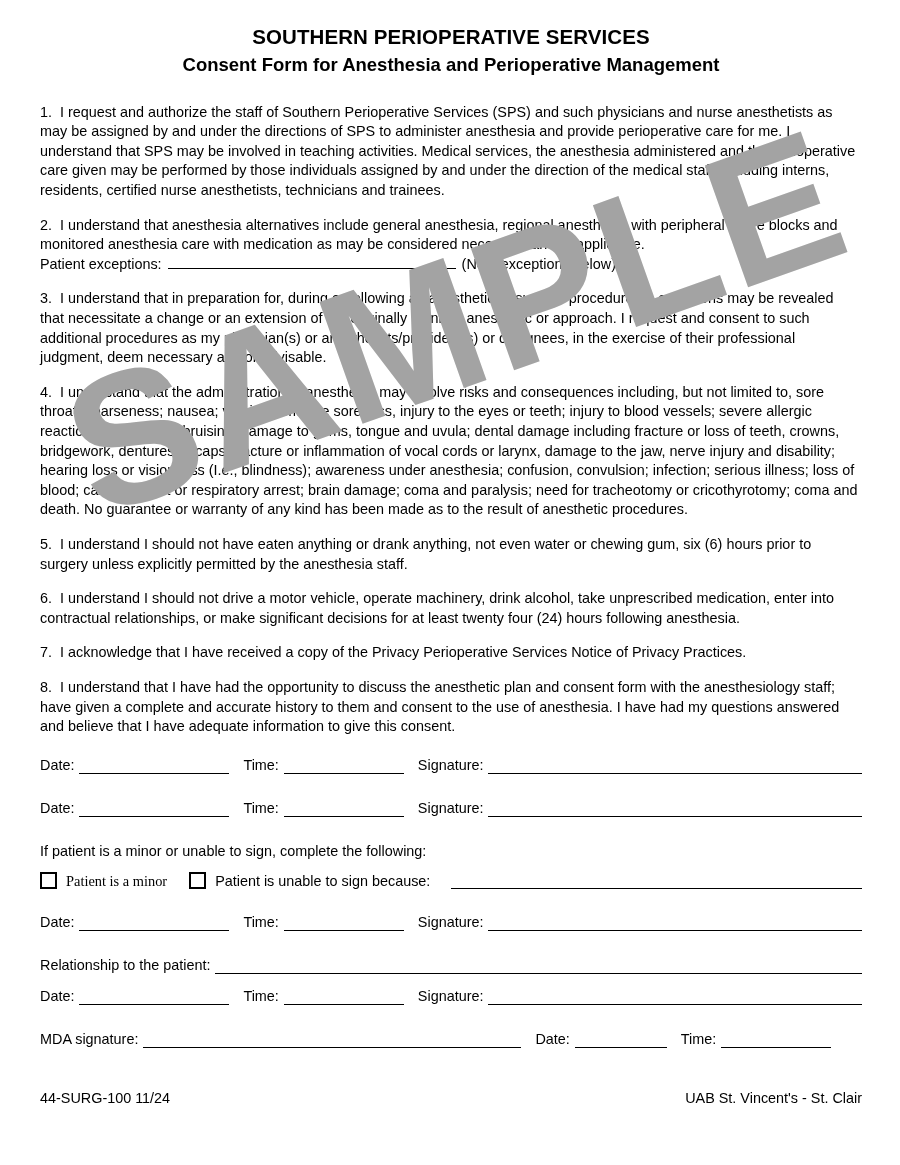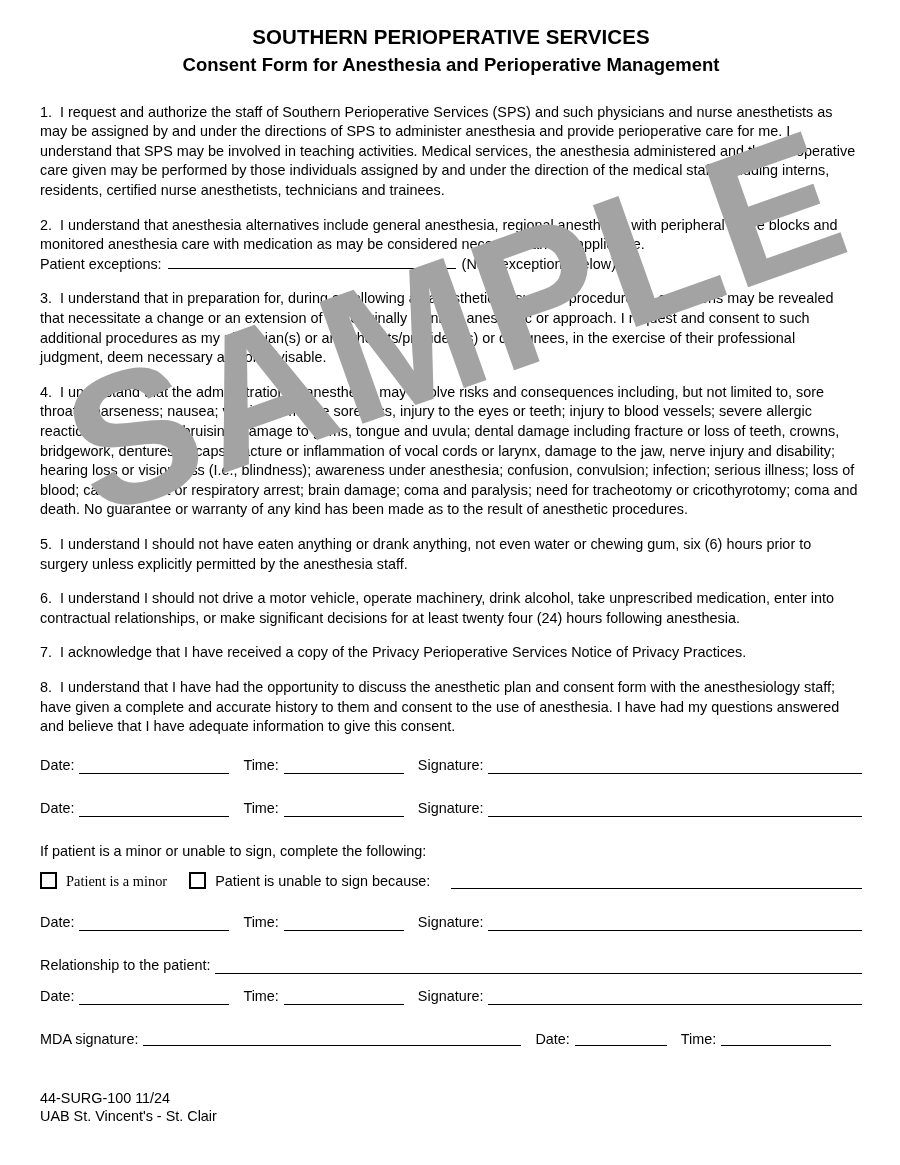--- a/index.html
+++ b/index.html
@@ -132,41 +132,41 @@
   .rel-row {
     display: flex;
     align-items: flex-end;
     font-size: 14.4px;
     line-height: 18px;
     margin-bottom: 13px;
     white-space: nowrap;
   }
   .mda-row {
     display: flex;
+    align-items: flex-end;
     font-size: 14.4px;
     line-height: 18px;
     margin-bottom: 0;
     white-space: nowrap;
   }
   .gap-mda-sig { width: 378px; }
   .gap-mda-date { width: 92px; }
   .gap-mda-time { width: 110px; }
 
   
   .footer {
     position: absolute;
     left: 40px;
     top: 1089px;
     width: 822px;
     display: flex;
     justify-content: space-between;
     font-size: 14.4px;
     line-height: 18px;
     white-space: nowrap;
-    flex-direction: column;
   }
 
   
   .watermark {
     position: absolute;
     left: 44px;
     top: 368px;
     transform: rotate(-19.5deg);
     transform-origin: left top;
     font-size: 188px;

